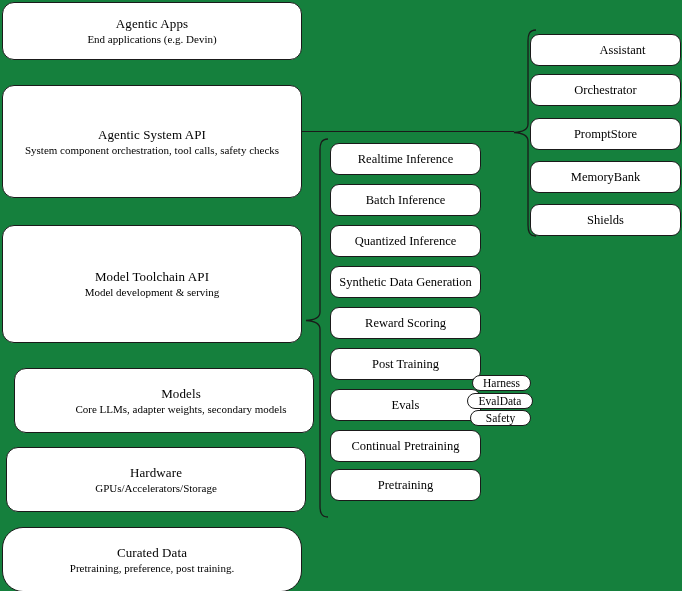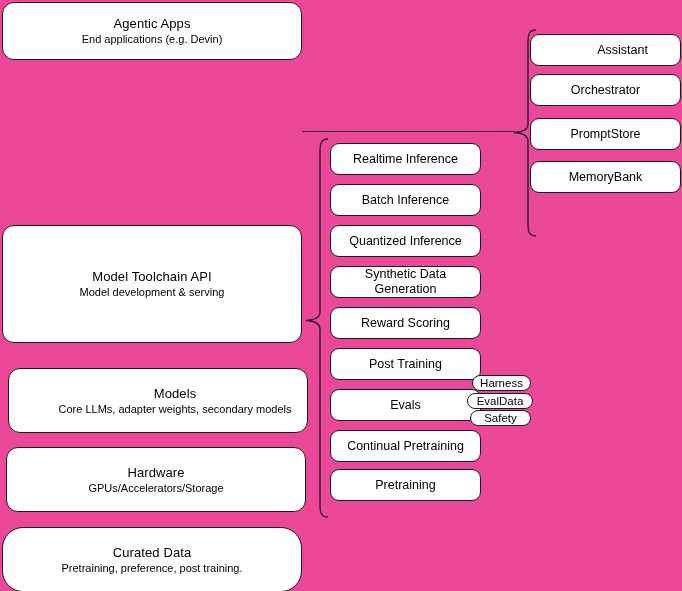--- a/index.html
+++ b/index.html
@@ -10,21 +10,22 @@
   }
   body {
     font-family: "Liberation Sans", sans-serif;
     color: #000000;
   }
   #canvas {
     position: relative;
     width: 682px;
     height: 591px;
     overflow: hidden;
-    background: #ec4899;
+    background: #15803d;
+    font-family: Liberation Serif, serif;
   }
   .node {
     position: absolute;
     box-sizing: border-box;
     border: 1px solid #1a1a1a;
     border-radius: 10px;
     background: #ffffff;
     display: flex;
     flex-direction: column;
     align-items: center;
@@ -95,29 +96,35 @@
 </head>
 <body>
 
 <div id="canvas">
 
   <div class="node stack-node" style="left:2px; top:2px; width:300px; height:58px;">
     <div class="title">Agentic Apps</div>
     <div class="subtitle">End applications (e.g. Devin)</div>
   </div>
 
+  <div class="node stack-node tall" style="left:2px; top:85px; width:300px; height:113px;">
+    <div class="inner" style="margin-top:39px;">
+      <div class="title">Agentic System API</div>
+      <div class="subtitle">System component orchestration, tool calls, safety checks</div>
+    </div>
+  </div>
 
   <div class="node stack-node tall" style="left:2px; top:225px; width:300px; height:118px;">
     <div class="inner" style="margin-top:41px;">
       <div class="title">Model Toolchain API</div>
       <div class="subtitle">Model development &amp; serving</div>
     </div>
   </div>
 
-  <div class="node stack-node" style="left:8px; top:368px; width:300px; height:65px;padding-left:40px;">
+  <div class="node stack-node" style="left:14px; top:368px; width:300px; height:65px;padding-left:40px;">
     <div class="title">Models</div>
     <div class="subtitle">Core LLMs, adapter weights, secondary models</div>
   </div>
 
   <div class="node stack-node" style="left:6px; top:447px; width:300px; height:65px;">
     <div class="title">Hardware</div>
     <div class="subtitle">GPUs/Accelerators/Storage</div>
   </div>
 
   <div class="node stack-node" style="left:2px; top:527px; width:300px; height:65px;border-radius:21px;">
@@ -196,14 +203,17 @@
   </div>
 
   <div class="node cap-node" style="left:530px; top:118px; width:151px; height:32px;">
     <div class="title">PromptStore</div>
   </div>
 
   <div class="node cap-node" style="left:530px; top:161px; width:151px; height:32px;">
     <div class="title">MemoryBank</div>
   </div>
 
+  <div class="node cap-node" style="left:530px; top:204px; width:151px; height:32px;">
+    <div class="title">Shields</div>
+  </div>
 
 </div>
 
 </body></html>

